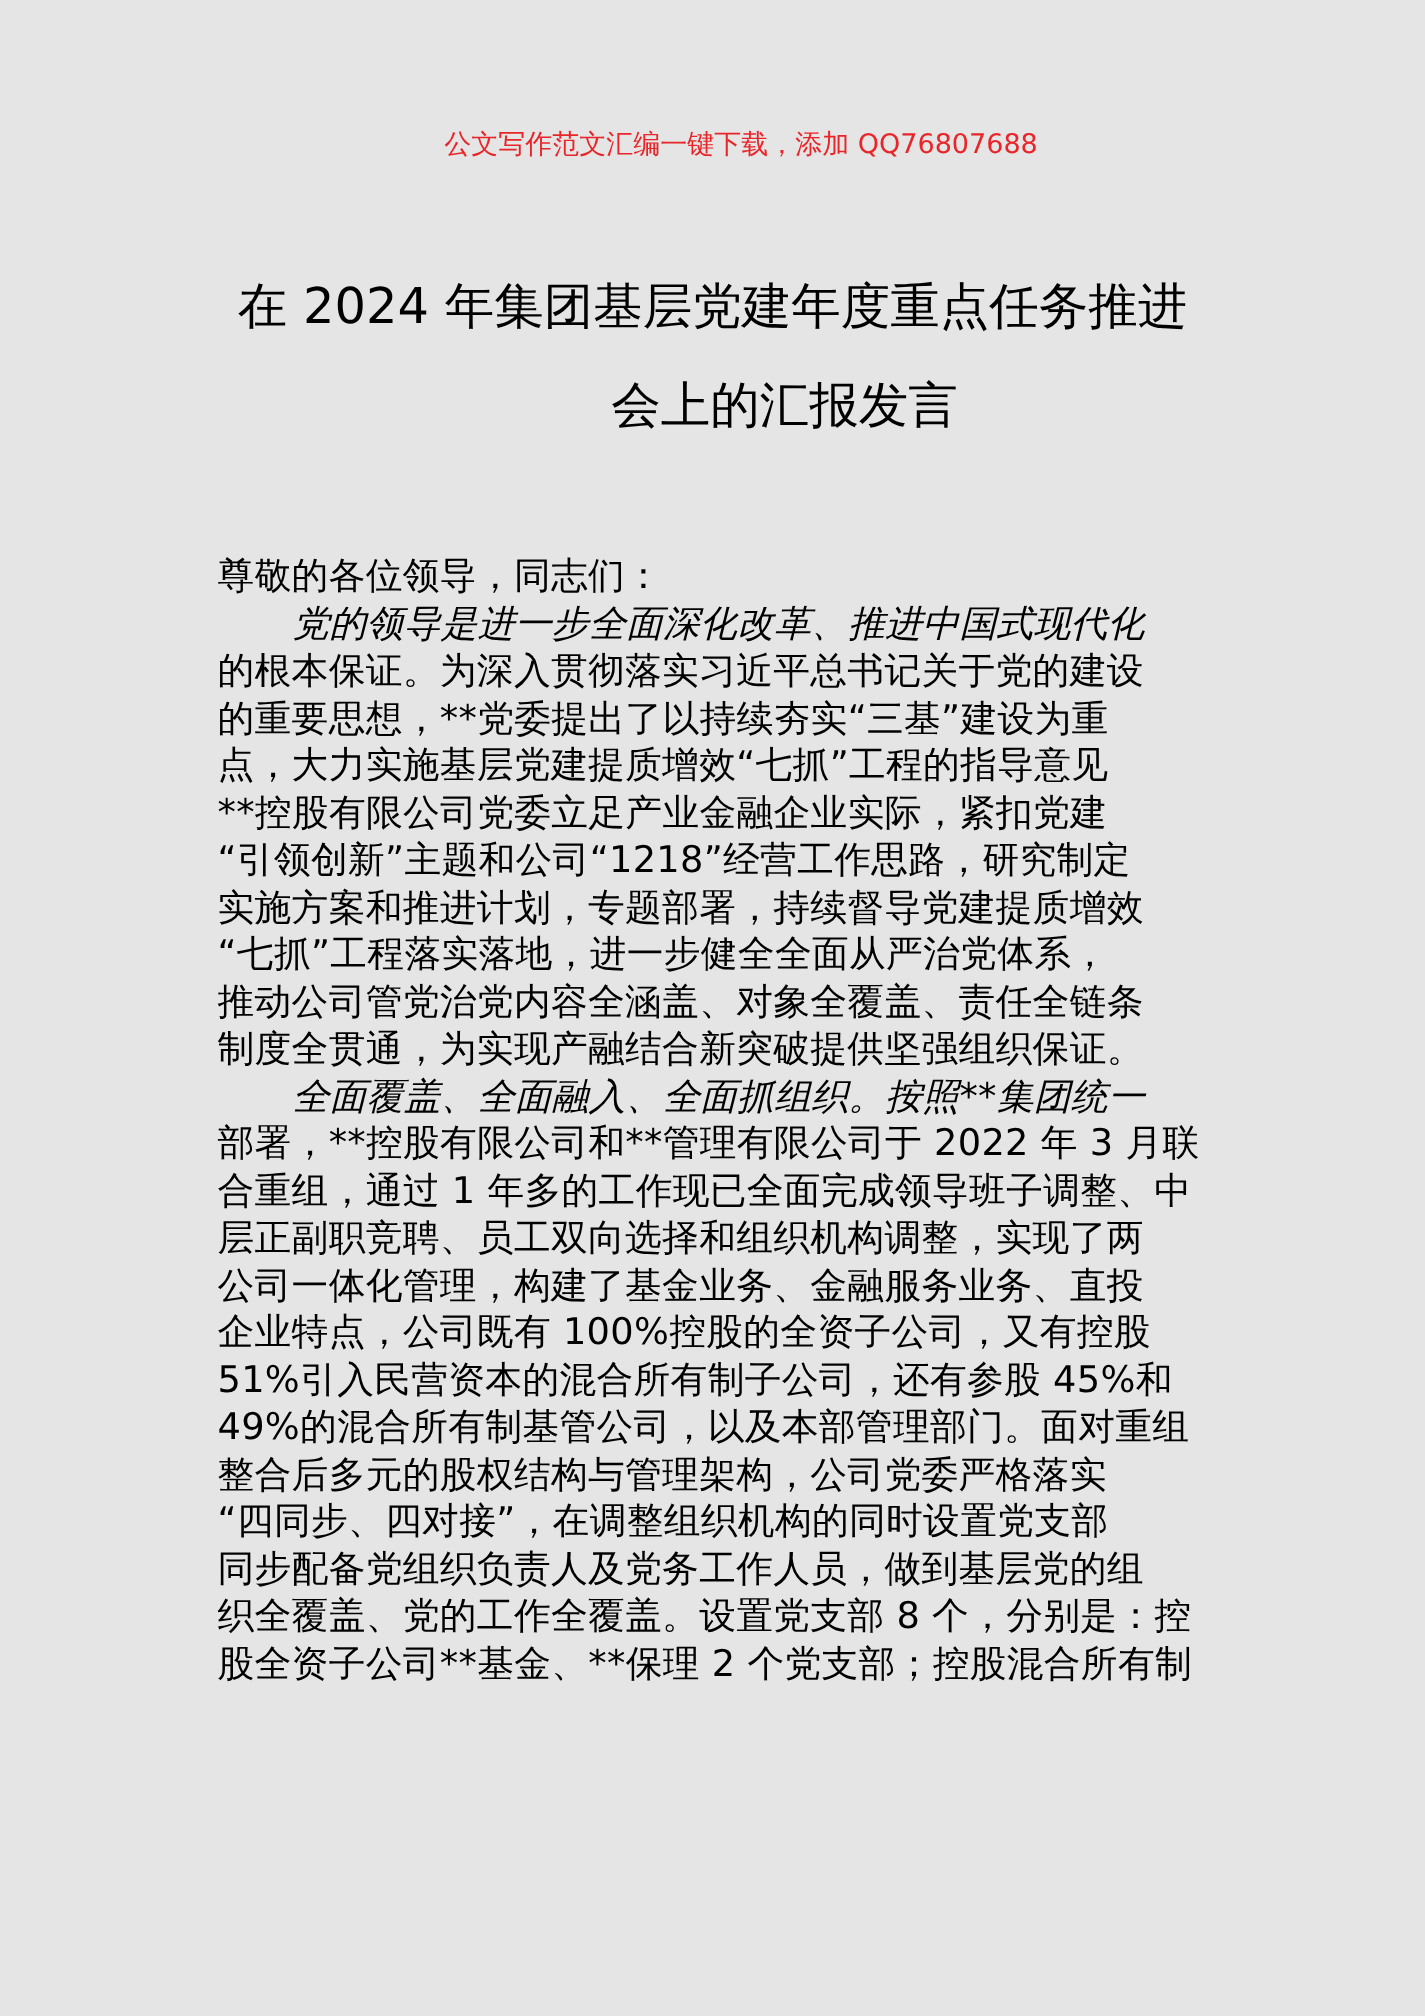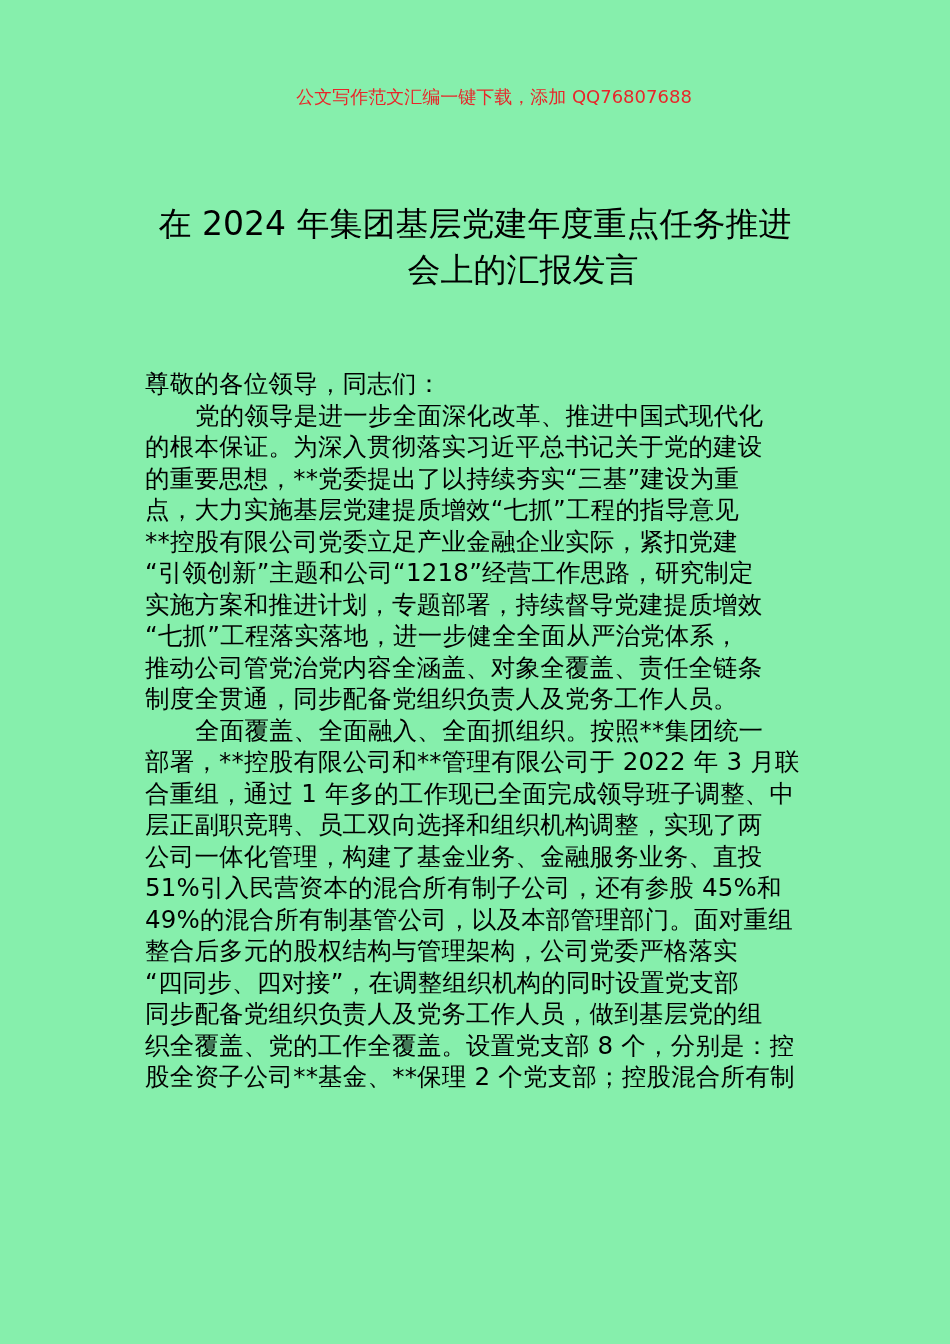--- a/index.html
+++ b/index.html
@@ -14,21 +14,21 @@
       overflow: hidden;
       font-family: "DejaVu Sans", "Liberation Sans", sans-serif;
       color: #000000;
     }
     .page {
       position: absolute;
       left: 0;
       top: 0;
       width: 950px;
       height: 1344px;
-      background: #86efac;
+      background: #e5e5e5;
     }
     .watermark {
       position: absolute;
       left: 0;
       top: 84px;
       width: 988px;
       text-align: center;
       font-size: 18px;
       line-height: 26px;
       color: #e8262a;
@@ -37,38 +37,39 @@
     .title {
       position: absolute;
       left: 0;
       width: 950px;
       text-align: center;
       font-size: 33px;
       line-height: 40px;
       white-space: nowrap;
       color: #000000;
     }
-    .title-line-1 { top: 184px; margin-top: 20px; }
+    .title-line-1 { top: 184px; }
     .title-line-2 { top: 250px; padding-left: 48px; }
     .body-text {
       position: absolute;
       left: 145px;
       top: 339px;
       width: 665px;
       margin-top: 29px;
     }
     .line {
       height: 31.5px;
       line-height: 31.5px;
       font-size: 24.5px;
       white-space: nowrap;
       letter-spacing: 0.2px;
     }
     .line.indent {
       padding-left: 50px;
+      font-style: italic;
     }
   </style>
 </head>
 <body>
 
 <div class="page">
 
   <div class="watermark">公文写作范文汇编一键下载，添加 QQ76807688</div>
 
   <div class="title title-line-1">在 2024 年集团基层党建年度重点任务推进</div>
@@ -80,29 +81,30 @@
     <div>
       <div class="line indent">党的领导是进一步全面深化改革、推进中国式现代化</div>
       <div class="line">的根本保证。为深入贯彻落实习近平总书记关于党的建设</div>
       <div class="line">的重要思想，**党委提出了以持续夯实“三基”建设为重</div>
       <div class="line">点，大力实施基层党建提质增效“七抓”工程的指导意见</div>
       <div class="line">**控股有限公司党委立足产业金融企业实际，紧扣党建</div>
       <div class="line">“引领创新”主题和公司“1218”经营工作思路，研究制定</div>
       <div class="line">实施方案和推进计划，专题部署，持续督导党建提质增效</div>
       <div class="line">“七抓”工程落实落地，进一步健全全面从严治党体系，</div>
       <div class="line">推动公司管党治党内容全涵盖、对象全覆盖、责任全链条</div>
-      <div class="line">制度全贯通，同步配备党组织负责人及党务工作人员。</div>
+      <div class="line">制度全贯通，为实现产融结合新突破提供坚强组织保证。</div>
     </div>
 
     <div>
       <div class="line indent">全面覆盖、全面融入、全面抓组织。按照**集团统一</div>
       <div class="line">部署，**控股有限公司和**管理有限公司于 2022 年 3 月联</div>
       <div class="line">合重组，通过 1 年多的工作现已全面完成领导班子调整、中</div>
       <div class="line">层正副职竞聘、员工双向选择和组织机构调整，实现了两</div>
       <div class="line">公司一体化管理，构建了基金业务、金融服务业务、直投</div>
+      <div class="line">企业特点，公司既有 100%控股的全资子公司，又有控股</div>
       <div class="line">51%引入民营资本的混合所有制子公司，还有参股 45%和</div>
       <div class="line">49%的混合所有制基管公司，以及本部管理部门。面对重组</div>
       <div class="line">整合后多元的股权结构与管理架构，公司党委严格落实</div>
       <div class="line">“四同步、四对接”，在调整组织机构的同时设置党支部</div>
       <div class="line">同步配备党组织负责人及党务工作人员，做到基层党的组</div>
       <div class="line">织全覆盖、党的工作全覆盖。设置党支部 8 个，分别是：控</div>
       <div class="line">股全资子公司**基金、**保理 2 个党支部；控股混合所有制</div>
     </div>
   </div>
 

